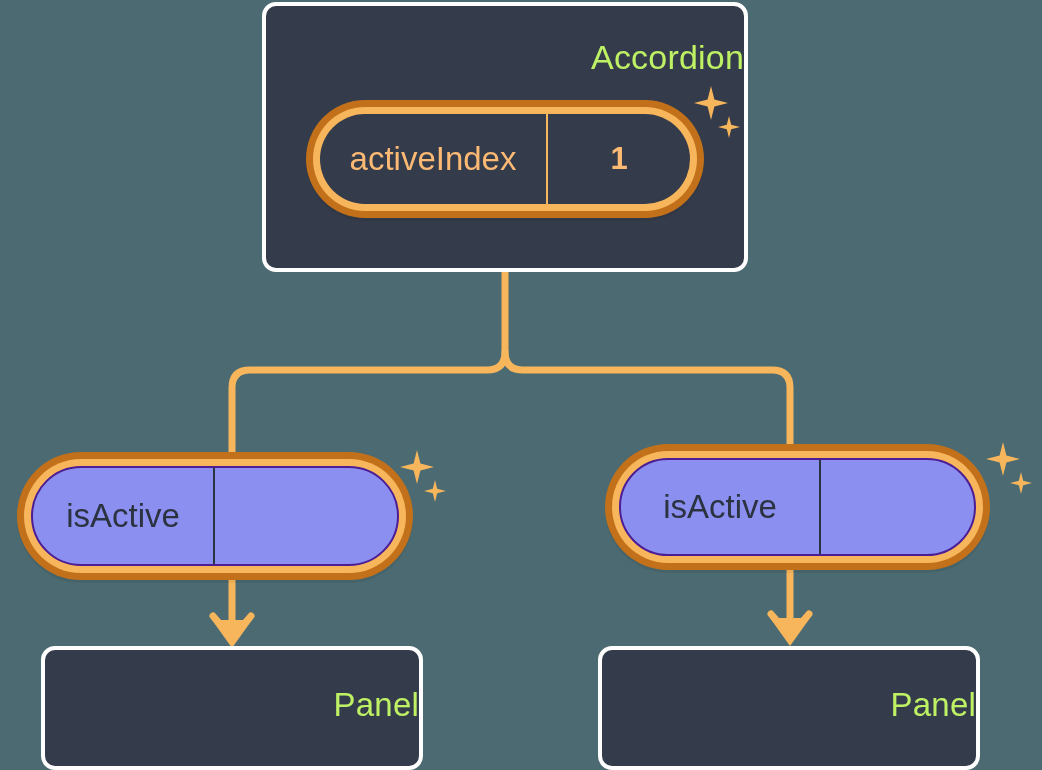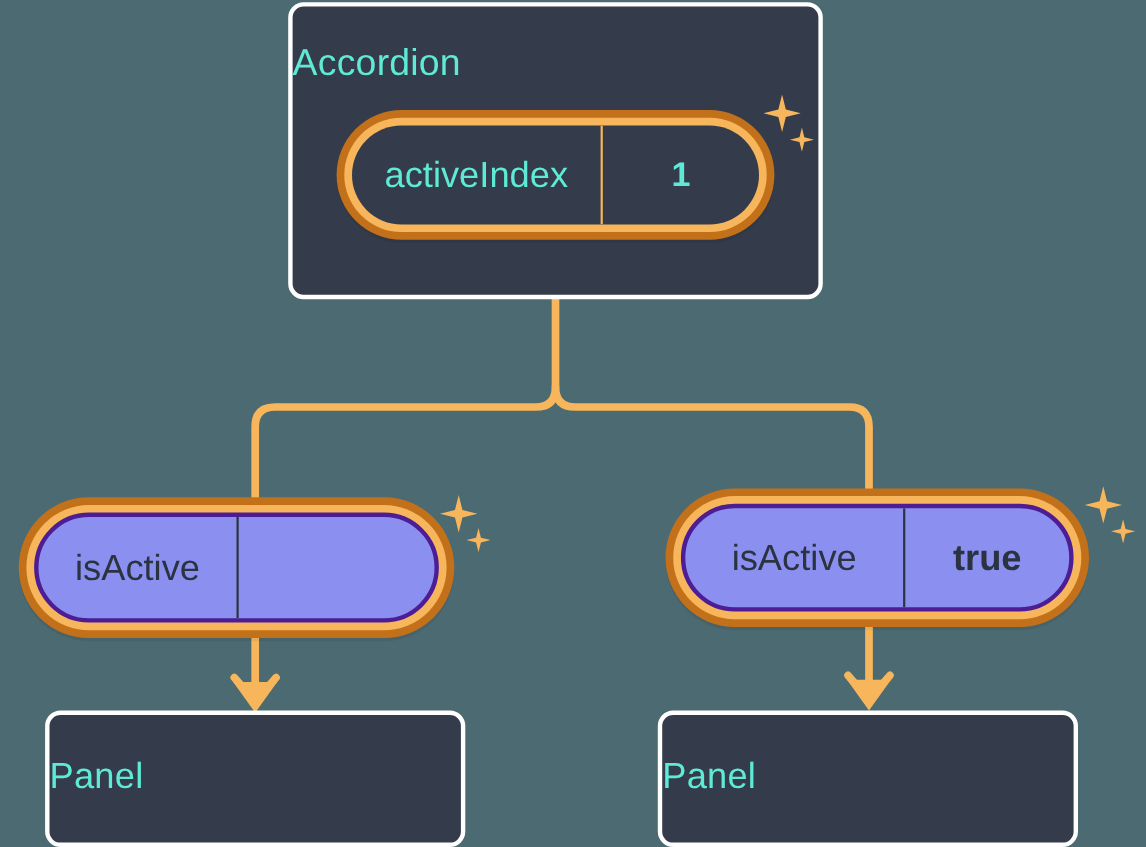--- a/index.html
+++ b/index.html
@@ -18,22 +18,22 @@
   .card{
     position:absolute;
     box-sizing:border-box;
     background:#343b4a;
     border:4px solid #ffffff;
     border-radius:14px;
   }
   .card-title{
     position:absolute;
     left:0;right:0;
-    text-align:left;
-    color:#5eead4;
+    text-align:right;
+    color:#bef264;
     font-weight:400;
     letter-spacing:.2px;
     white-space:nowrap;
   }
 
   
   .pill{
     position:absolute;
     box-sizing:border-box;
     border-radius:999px;
@@ -59,25 +59,25 @@
     box-sizing:border-box;
     width:100%;height:100%;
     border-radius:999px;
     display:flex;
     align-items:stretch;
     overflow:hidden;
   }
   
   .pill.dark .body{background:#343b4a;}
   .pill.dark .cell-key,
-  .pill.dark .cell-val{color:#5eead4;}
+  .pill.dark .cell-val{color:#fdba74;}
   .pill.dark .divider{background:#f7b65c;}
 
   
-  .pill.purple .body{background:#8b90f0;border:4px solid #4c1d95;}
+  .pill.purple .body{background:#8b90f0;border:2px solid #4c1d95;}
   .pill.purple .cell-key,
   .pill.purple .cell-val{color:#2b3240;}
   .pill.purple .divider{background:#2b3240;}
 
   .cell-key,.cell-val{
     display:flex;align-items:center;justify-content:center;
     white-space:nowrap;
   }
   .cell-key{font-weight:400;}
   .cell-val{font-weight:700;}
@@ -164,21 +164,20 @@
 
   <div class="card" style="left:41px;top:646px;width:382px;height:124px;">
     <div class="card-title" style="top:36px;font-size:33px;">Panel</div>
   </div>
 
   <div class="pill ring purple" style="left:605px;top:444px;width:385px;height:126px;">
     <div class="ring-inner">
       <div class="body">
         <div class="cell-key" style="flex:0 0 198px;font-size:33px;">isActive</div>
         <div class="divider"></div>
-        <div class="cell-val" style="flex:1 1 auto;font-size:33px;">true</div>
       </div>
     </div>
   </div>
 
   <div class="sparkles" style="left:982px;top:436px;width:60px;height:70px;">
     <div class="spark s-big" style="left:4px;top:6px;"></div>
     <div class="spark s-small" style="left:28px;top:36px;"></div>
   </div>
 
   <div class="card" style="left:598px;top:646px;width:382px;height:124px;">

